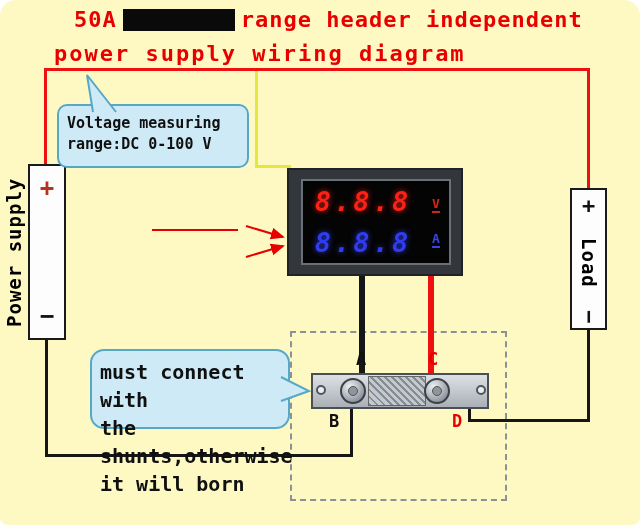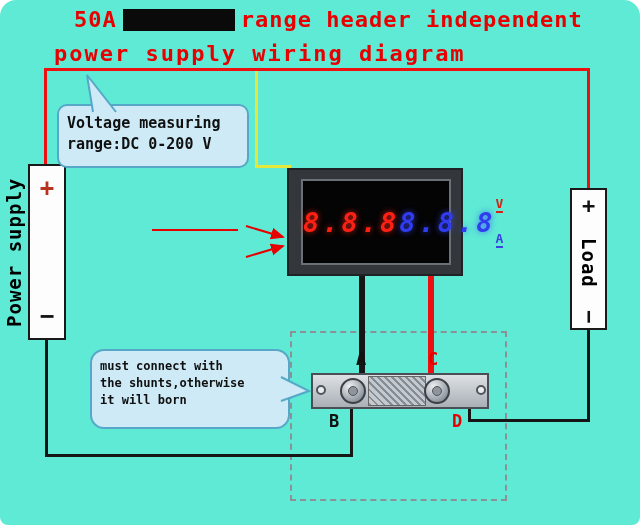--- a/index.html
+++ b/index.html
@@ -1,17 +1,17 @@
 <!DOCTYPE html>
 <html><head>
 <meta charset="utf-8">
 <style>
   * { margin:0; padding:0; box-sizing:border-box; }
   html,body { background:#ffffff; font-family:"DejaVu Sans Mono", monospace; }
-  .canvas { position:relative; width:640px; height:525px; background:#5eead4;
+  .canvas { position:relative; width:640px; height:525px; background:#fef9c3;
             border-radius:16px 16px 8px 8px; overflow:hidden; }
 
   
   .title-line { position:absolute; color:#e80000; font-weight:bold; font-size:22px;
                 letter-spacing:1px; white-space:nowrap; }
   .title1 { left:74px; top:7px; }
   .title2 { left:54px; top:41px; letter-spacing:2px; }
   .redact { display:inline-block; width:112px; height:22px; background:#0a0a0a;
             vertical-align:-4px; margin:0 6px; }
 
@@ -39,37 +39,37 @@
   .load-vert  { writing-mode:vertical-rl; font-size:19px; font-weight:bold;
                 color:#000; letter-spacing:1px; line-height:1; }
   .load-minus { writing-mode:vertical-rl; font-size:22px; font-weight:bold;
                 color:#111; line-height:1; }
 
   
   .meter-frame { position:absolute; left:287px; top:168px; width:176px; height:108px;
                  background:#33373c; border:2px solid #1f2326; }
   .meter-display { position:absolute; left:12px; top:9px; width:150px; height:86px;
                    background:#040404; border:2px solid #6a7077; display:flex; }
-  .readings { flex:1; display:flex; flex-direction:row; }
+  .readings { flex:1; display:flex; flex-direction:column; }
   .seg { flex:1; display:flex; align-items:center; justify-content:center;
          font-weight:bold; font-style:italic; font-size:27px; letter-spacing:3px; }
   .seg.volts { color:#ff2015; text-shadow:0 0 6px rgba(255,40,20,.75); }
   .seg.amps  { color:#2f3cf0; text-shadow:0 0 6px rgba(60,70,255,.75); }
   .units { width:26px; display:flex; flex-direction:column; justify-content:space-around;
            align-items:center; padding:6px 0; }
   .unit { font-size:13px; font-weight:bold; line-height:1.2; }
   .unit.v { color:#d42418; border-bottom:2px solid #d42418; }
   .unit.a { color:#3a44e0; border-bottom:2px solid #3a44e0; }
 
   
   .bubble { position:absolute; background:#cdeaf6; border:2px solid #57a8c8;
             border-radius:10px; padding:7px 8px; font-size:15px; font-weight:bold;
             color:#101010; white-space:pre-line; line-height:1.4; }
   .bub-voltage { left:57px; top:104px; width:192px; height:64px; }
-  .bub-shunt   { left:90px; top:349px; width:200px; height:80px; font-size:12px; border-radius:14px; }
+  .bub-shunt   { left:90px; top:349px; width:200px; height:80px; font-size:20px; border-radius:14px; }
 
   .meter-power-box { position:absolute; left:145px; top:206px; width:101px; height:63px;
                      background:#d6dde2; border:1px solid #6c7378; color:#e60000;
                      font-size:14px; font-weight:bold; white-space:pre-line;
                      padding:5px 4px 4px 7px; line-height:1.55; }
   .mp-underline { position:absolute; left:152px; top:229px; width:86px; height:2px;
                   background:#e60000; }
 
   
   .dashed-box { position:absolute; left:290px; top:331px; width:217px; height:170px;
@@ -155,21 +155,21 @@
   </div>
   <div class="bolt" style="left:424px; top:378px;">
     <div class="bolt-core"></div>
   </div>
   <div class="term dark" style="left:356px; top:349px;">A</div>
   <div class="term redl" style="left:428px; top:349px;">C</div>
   <div class="term dark" style="left:329px; top:411px;">B</div>
   <div class="term redl" style="left:452px; top:411px;">D</div>
 
   <div class="bubble bub-voltage">Voltage measuring
-range:DC 0-200 V</div>
+range:DC 0-100 V</div>
   <div class="bubble bub-shunt">must connect with
 the shunts,otherwise
 it will born</div>
 
   <svg class="overlay" viewBox="0 0 640 525">
     <defs>
       <marker id="arr" markerWidth="8" markerHeight="8" refX="6" refY="3" orient="auto">
         <path d="M0,0 L7,3 L0,6 Z" fill="#e60000"></path>
       </marker>
     </defs>

